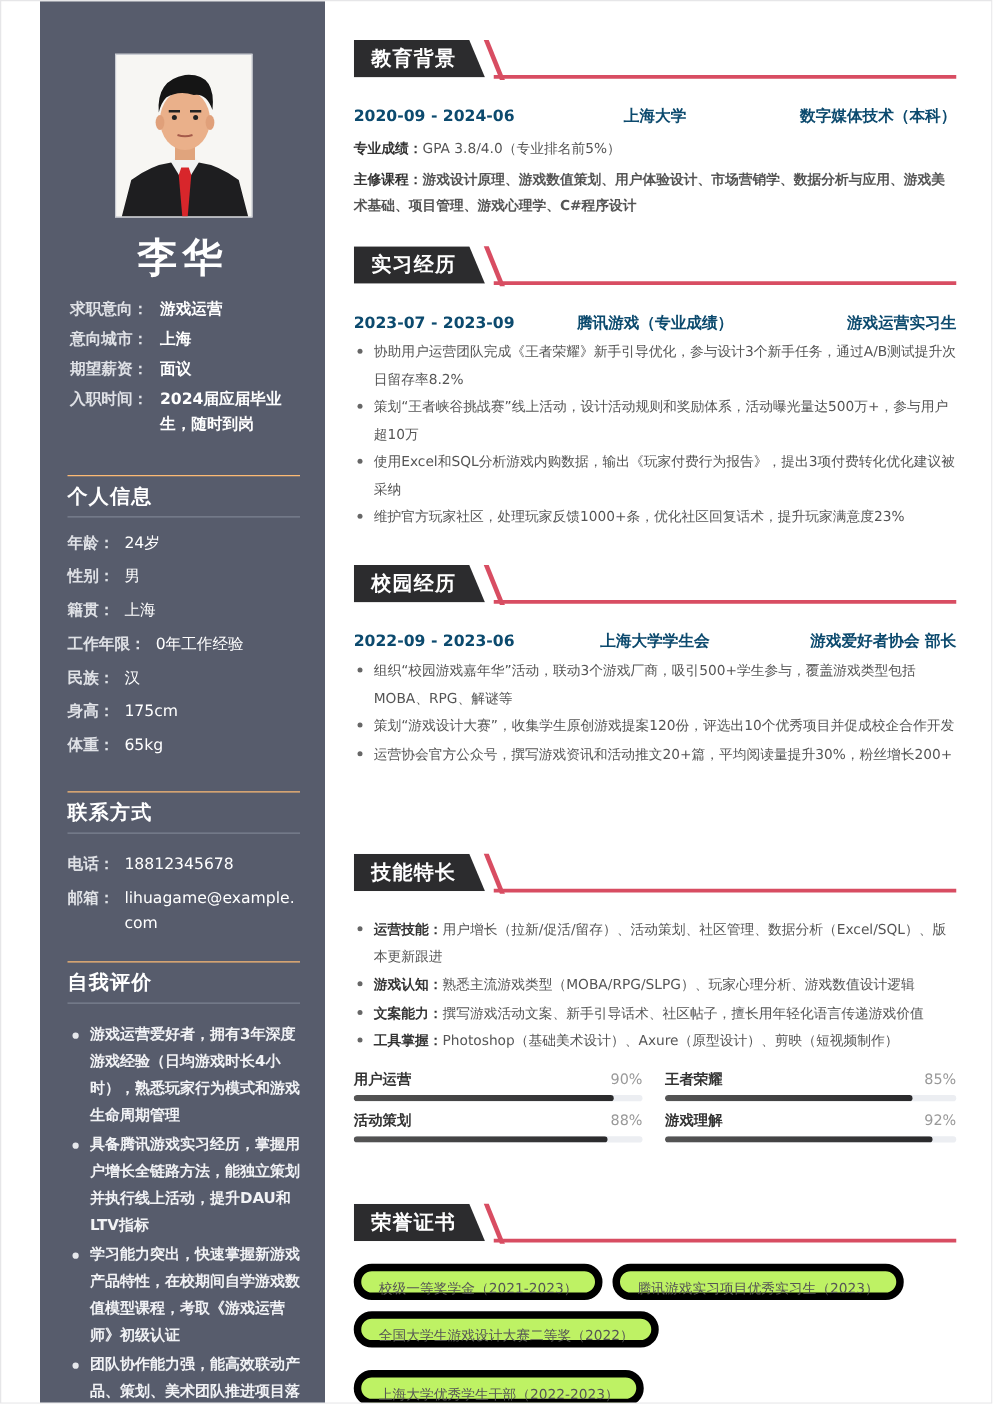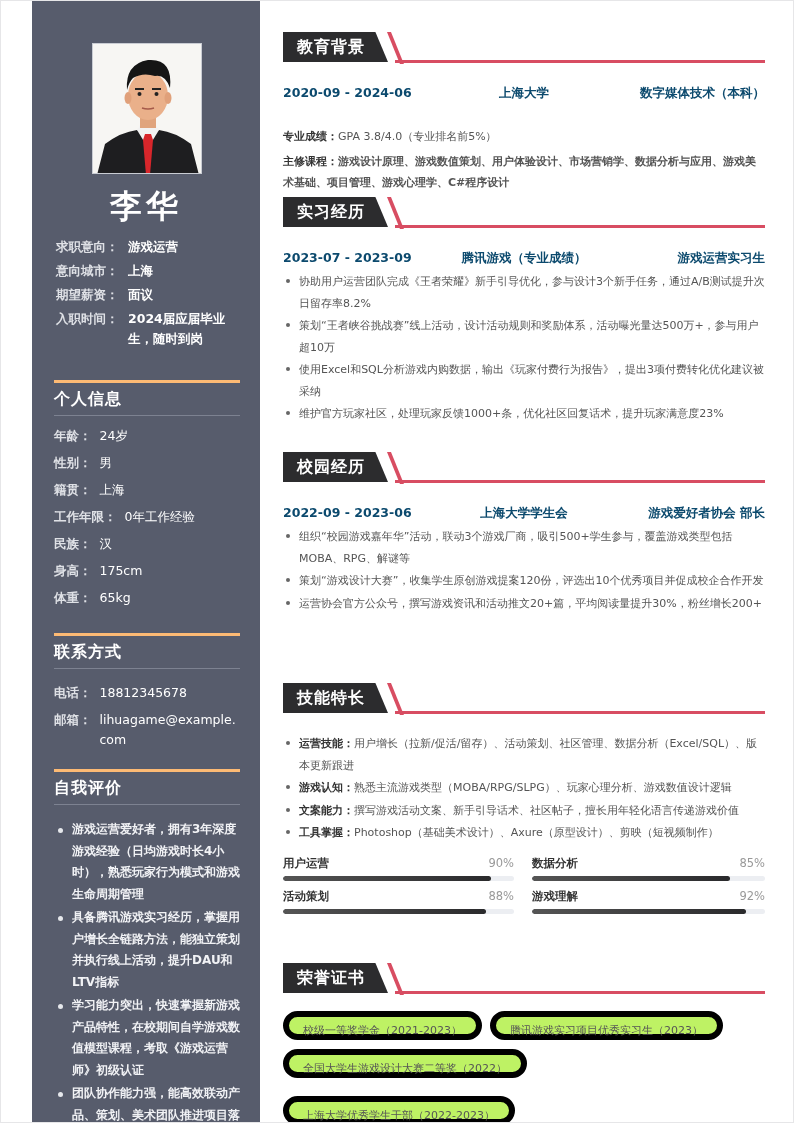--- a/index.html
+++ b/index.html
@@ -12,21 +12,21 @@
   .sidebar { position: absolute; left: 31px; top: 0; width: 228px; height: 1123px; background: #575c6c; color: #fff; padding: 0 21px; }
   .avatar { position: absolute; left: 60px; top: 42px; width: 110px; height: 131px; background: #f6f6f4; border: 1px solid #c9ccd3; overflow: hidden; }
   .name { position: absolute; left: 0; right: 0; top: 184px; text-align: center; font-size: 32px; font-weight: bold; letter-spacing: 4px; color: #fff; }
 
   .intent { position: absolute; left: 24px; top: 236px; width: 185px; }
   .kv { display: flex; font-size: 12.5px; font-weight: bold; line-height: 20px; margin-bottom: 4px; }
   .kv .k { color: #dfe1e6; width: 72px; flex: none; white-space: nowrap; }
   .kv .v { color: #ffffff; }
 
   .sb-section { position: absolute; left: 22px; width: 186px; }
-  .sb-title { border-top: 3px solid #fdba74; border-bottom: 1px solid #7d8291; padding: 6px 0 5px; font-size: 16px; font-weight: bold; color: #fff; letter-spacing: 1px; }
+  .sb-title { border-top: 1px solid #fdba74; border-bottom: 1px solid #7d8291; padding: 6px 0 5px; font-size: 16px; font-weight: bold; color: #fff; letter-spacing: 1px; }
   .info-list { padding-top: 10px; }
   .info-list .kv { margin-bottom: 7px; }
   .info-list .kv .k { width: auto; margin-right: 8px; }
   .info-list .kv .v { font-weight: normal; }
 
   .eval-list { list-style: none; padding: 14px 0 0 0; }
   .eval-list li { position: relative; padding-left: 18px; font-size: 12px; font-weight: bold; line-height: 21.5px; color: #f1f2f5; margin-bottom: 2px; }
   .eval-list li::before { content: ""; position: absolute; left: 4px; top: 9px; width: 5px; height: 5px; border-radius: 50%; background: #e6e8ec; }
 
   
@@ -180,21 +180,21 @@
       <div class="sec-head">
         <div class="tab">教育背景</div>
         <div class="slash"></div>
         <div class="line"></div>
       </div>
       <div class="row3">
         <span>2020-09 - 2024-06</span>
         <span>上海大学</span>
         <span>数字媒体技术（本科）</span>
       </div>
-      <p class="para" style="margin-top:24px;"><b>专业成绩：</b><span>GPA 3.8/4.0（专业排名前5%）</span></p>
+      <p class="para" style="margin-top:6px;"><b>专业成绩：</b><span>GPA 3.8/4.0（专业排名前5%）</span></p>
       <p class="para" style="margin-top:3px;font-weight:bold;"><b>主修课程：</b><span>游戏设计原理、游戏数值策划、用户体验设计、市场营销学、数据分析与应用、游戏美术基础、项目管理、游戏心理学、C#程序设计</span></p>
     </section>
 
     <section style="position:absolute; top:196px; width:482px;">
       <div class="sec-head">
         <div class="tab">实习经历</div>
         <div class="slash"></div>
         <div class="line"></div>
       </div>
       <div class="row3">
@@ -245,21 +245,21 @@
           <div class="bar-top">
               <span class="bar-label">用户运营</span>
               <span class="bar-pct">90%</span>
             </div>
           <div class="bar-track">
               <div class="bar-fill" style="width: 90%;"></div>
             </div>
         </div>
         <div class="bar-item">
           <div class="bar-top">
-              <span class="bar-label">数据分析</span>
+              <span class="bar-label">王者荣耀</span>
               <span class="bar-pct">85%</span>
             </div>
           <div class="bar-track">
               <div class="bar-fill" style="width: 85%;"></div>
             </div>
         </div>
         <div class="bar-item">
           <div class="bar-top">
               <span class="bar-label">活动策划</span>
               <span class="bar-pct">88%</span>

